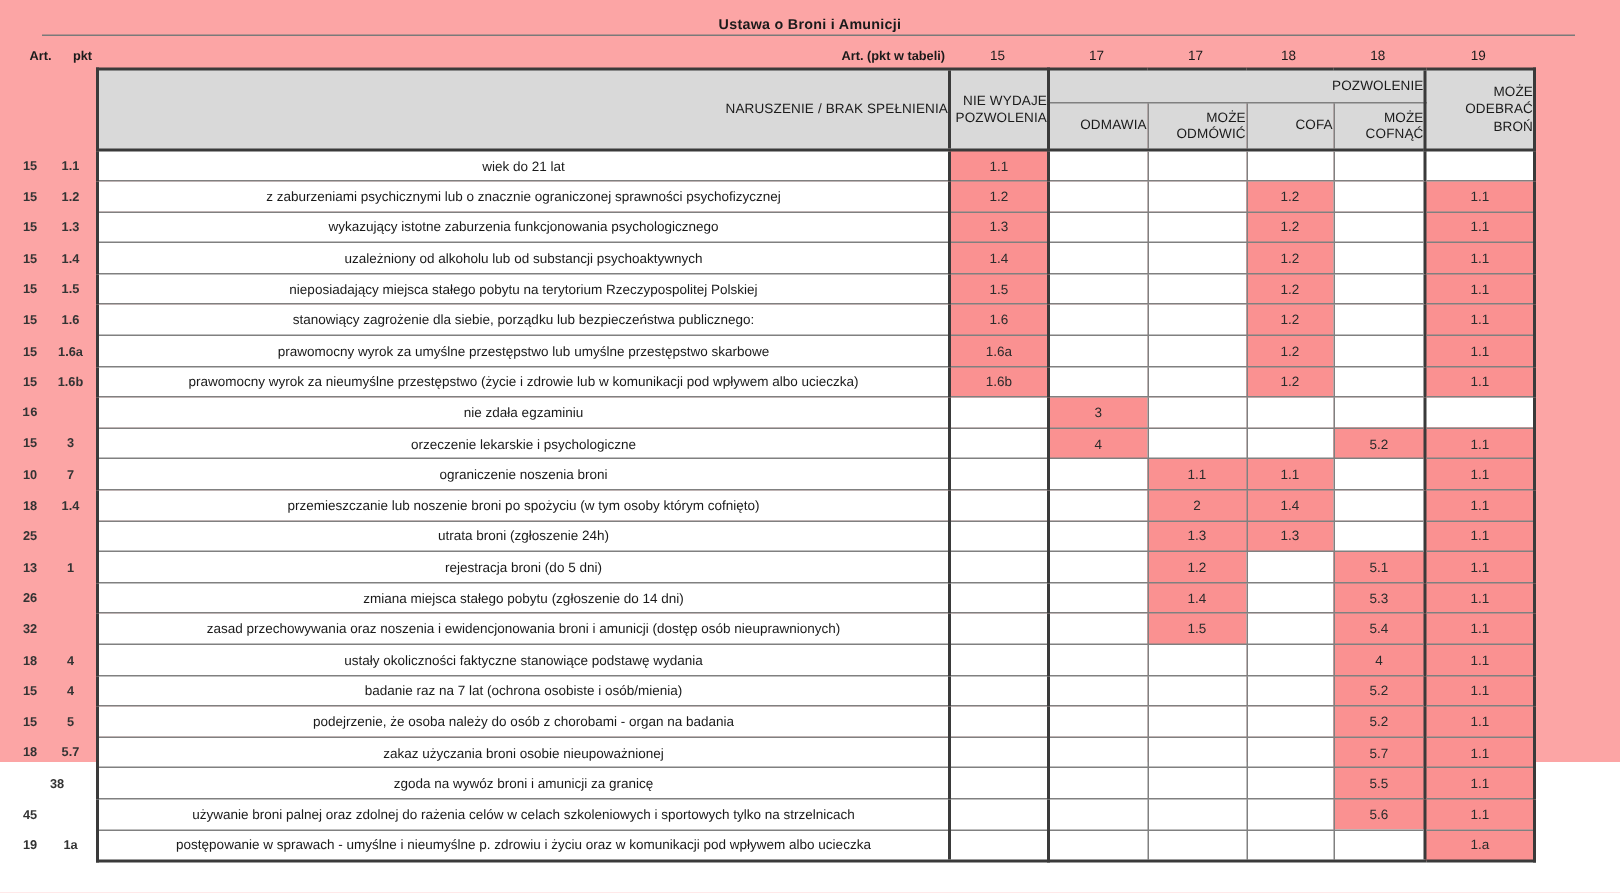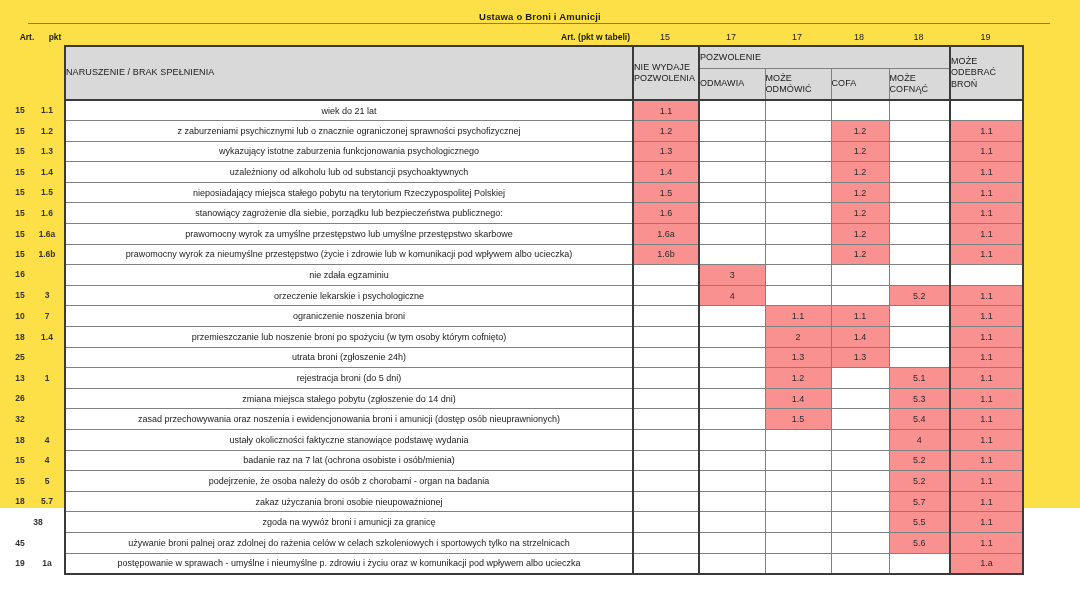--- a/index.html
+++ b/index.html
@@ -8,21 +8,21 @@
     width: 1080px; height: 595px;
     background: #ffffff;
     font-family: "Liberation Sans", sans-serif;
     color: #1a1a1a;
     overflow: hidden;
   }
   #page {
     position: relative;
     width: 1080px;
     height: 508px;
-    background: #fde047;
+    background: #fca5a5;
   }
 
   
   .title-wrap {
     position: absolute;
     left: 0; top: 6px;
     width: 1080px;
     text-align: center;
   }
   .doc-title {
@@ -65,21 +65,21 @@
   .tbl td, .tbl th {
     border: 1px solid #808080;
     padding: 0;
     font-size: 9px;
     font-weight: normal;
     vertical-align: middle;
   }
   
   .hdr-cell {
     background: #d9d9d9;
-    text-align: left;
+    text-align: right;
     font-weight: bold;
     font-size: 8.5px;
     line-height: 1.25;
     letter-spacing: 0.1px;
     padding: 1px 2px;
   }
   .hdr-viol { height: 54px; }
   .hdr-tall { height: 54px; }
   .hdr-top  { height: 22px; }
   .hdr-bot  { height: 32px; }

